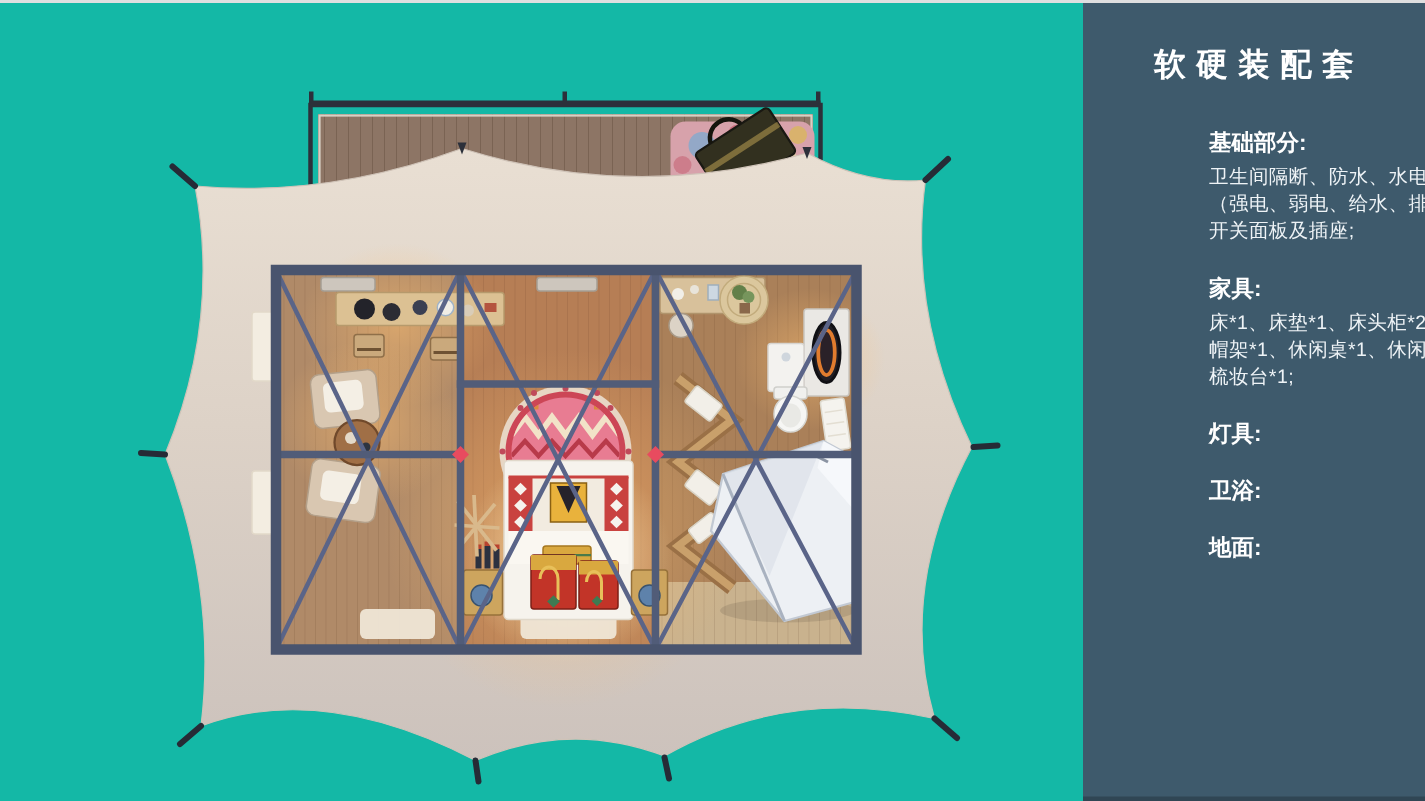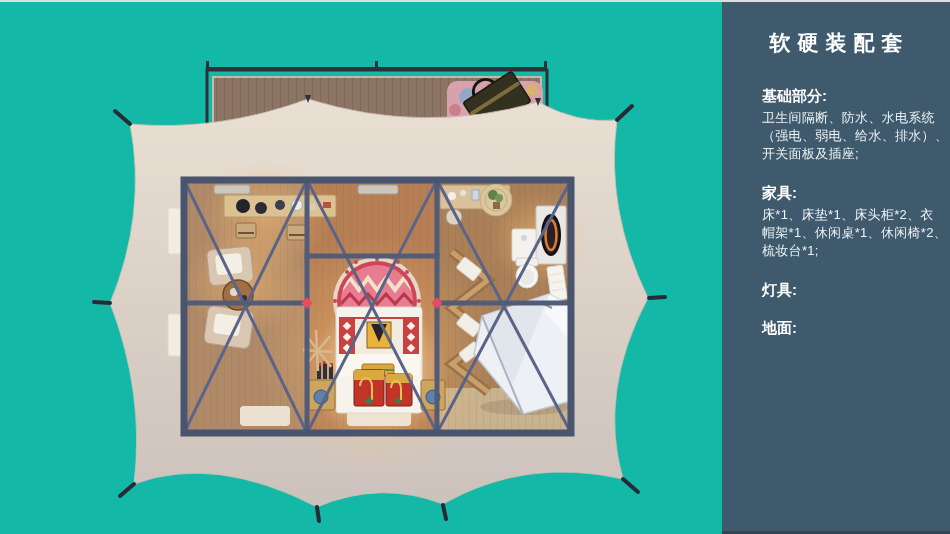--- a/index.html
+++ b/index.html
@@ -1,21 +1,21 @@
 <!DOCTYPE html>
 <html><head>
 <meta charset="utf-8">
 <style>
   html,body{margin:0;padding:0;background:#e8e8e9;font-family:"Liberation Sans","DejaVu Sans",sans-serif;}
   .stage{position:relative;width:950px;height:534px;background:#14b8a6;overflow:hidden;border-top:2px solid #dfdfe0;box-sizing:border-box;}
   .plan{position:absolute;left:0;top:0;width:723px;height:534px;}
   .sidebar{position:absolute;left:722px;top:0;width:228px;height:534px;background:#3e5a6c;color:#fff;box-sizing:border-box;}
   .sidebar::after{content:"";position:absolute;left:0;right:0;bottom:0;height:5px;background:rgba(0,0,0,.22);}
   .panel-title{margin:27px 0 0;text-align:center;font-size:21px;font-weight:bold;letter-spacing:7px;text-indent:7px;color:#ffffff;}
-  .sections{padding:31px 20px 0 40px;}
+  .sections{padding:31px 20px 0 40px;margin-left:44px;}
   .section{margin-bottom:22px;}
   .heading{font-size:15px;line-height:16px;font-weight:bold;color:#ffffff;margin-bottom:5px;}
   .body{font-size:13px;line-height:18px;color:#eef3f6;white-space:pre;letter-spacing:.3px;}
 </style>
 </head>
 <body>
 
 <div class="stage">
 
   <svg class="plan" viewBox="0 0 723 534" xmlns="http://www.w3.org/2000/svg">
@@ -310,20 +310,21 @@
         <div class="section">
           <div class="heading">家具:</div>
           <div class="body">床*1、床垫*1、床头柜*2、衣
 帽架*1、休闲桌*1、休闲椅*2、
 梳妆台*1;</div>
         </div>
         <div class="section">
           <div class="heading">灯具:</div>
         </div>
         <div class="section">
+          <div class="heading">卫浴:</div>
         </div>
         <div class="section">
           <div class="heading">地面:</div>
         </div>
       </div>
   </div>
 
 </div>
 
 </body></html>

